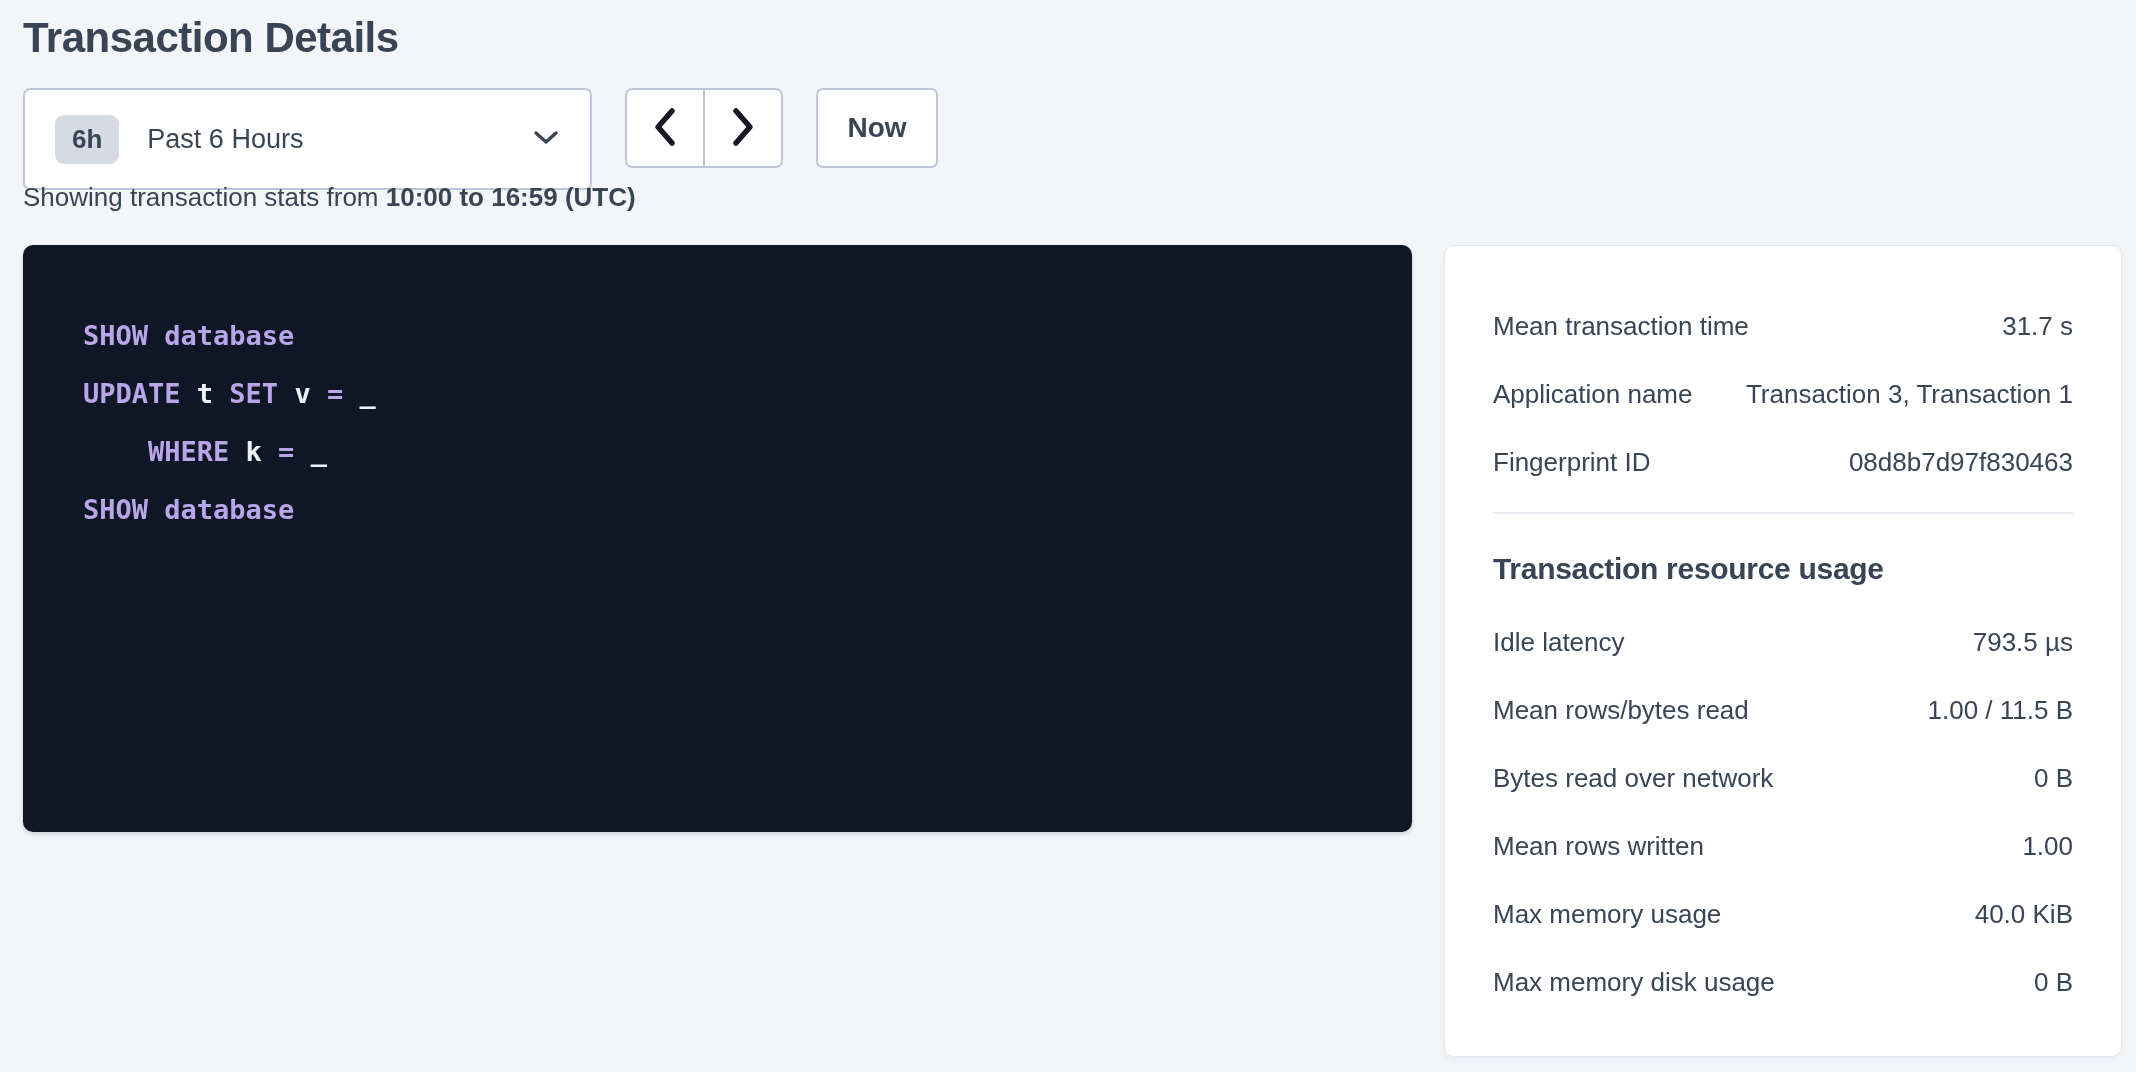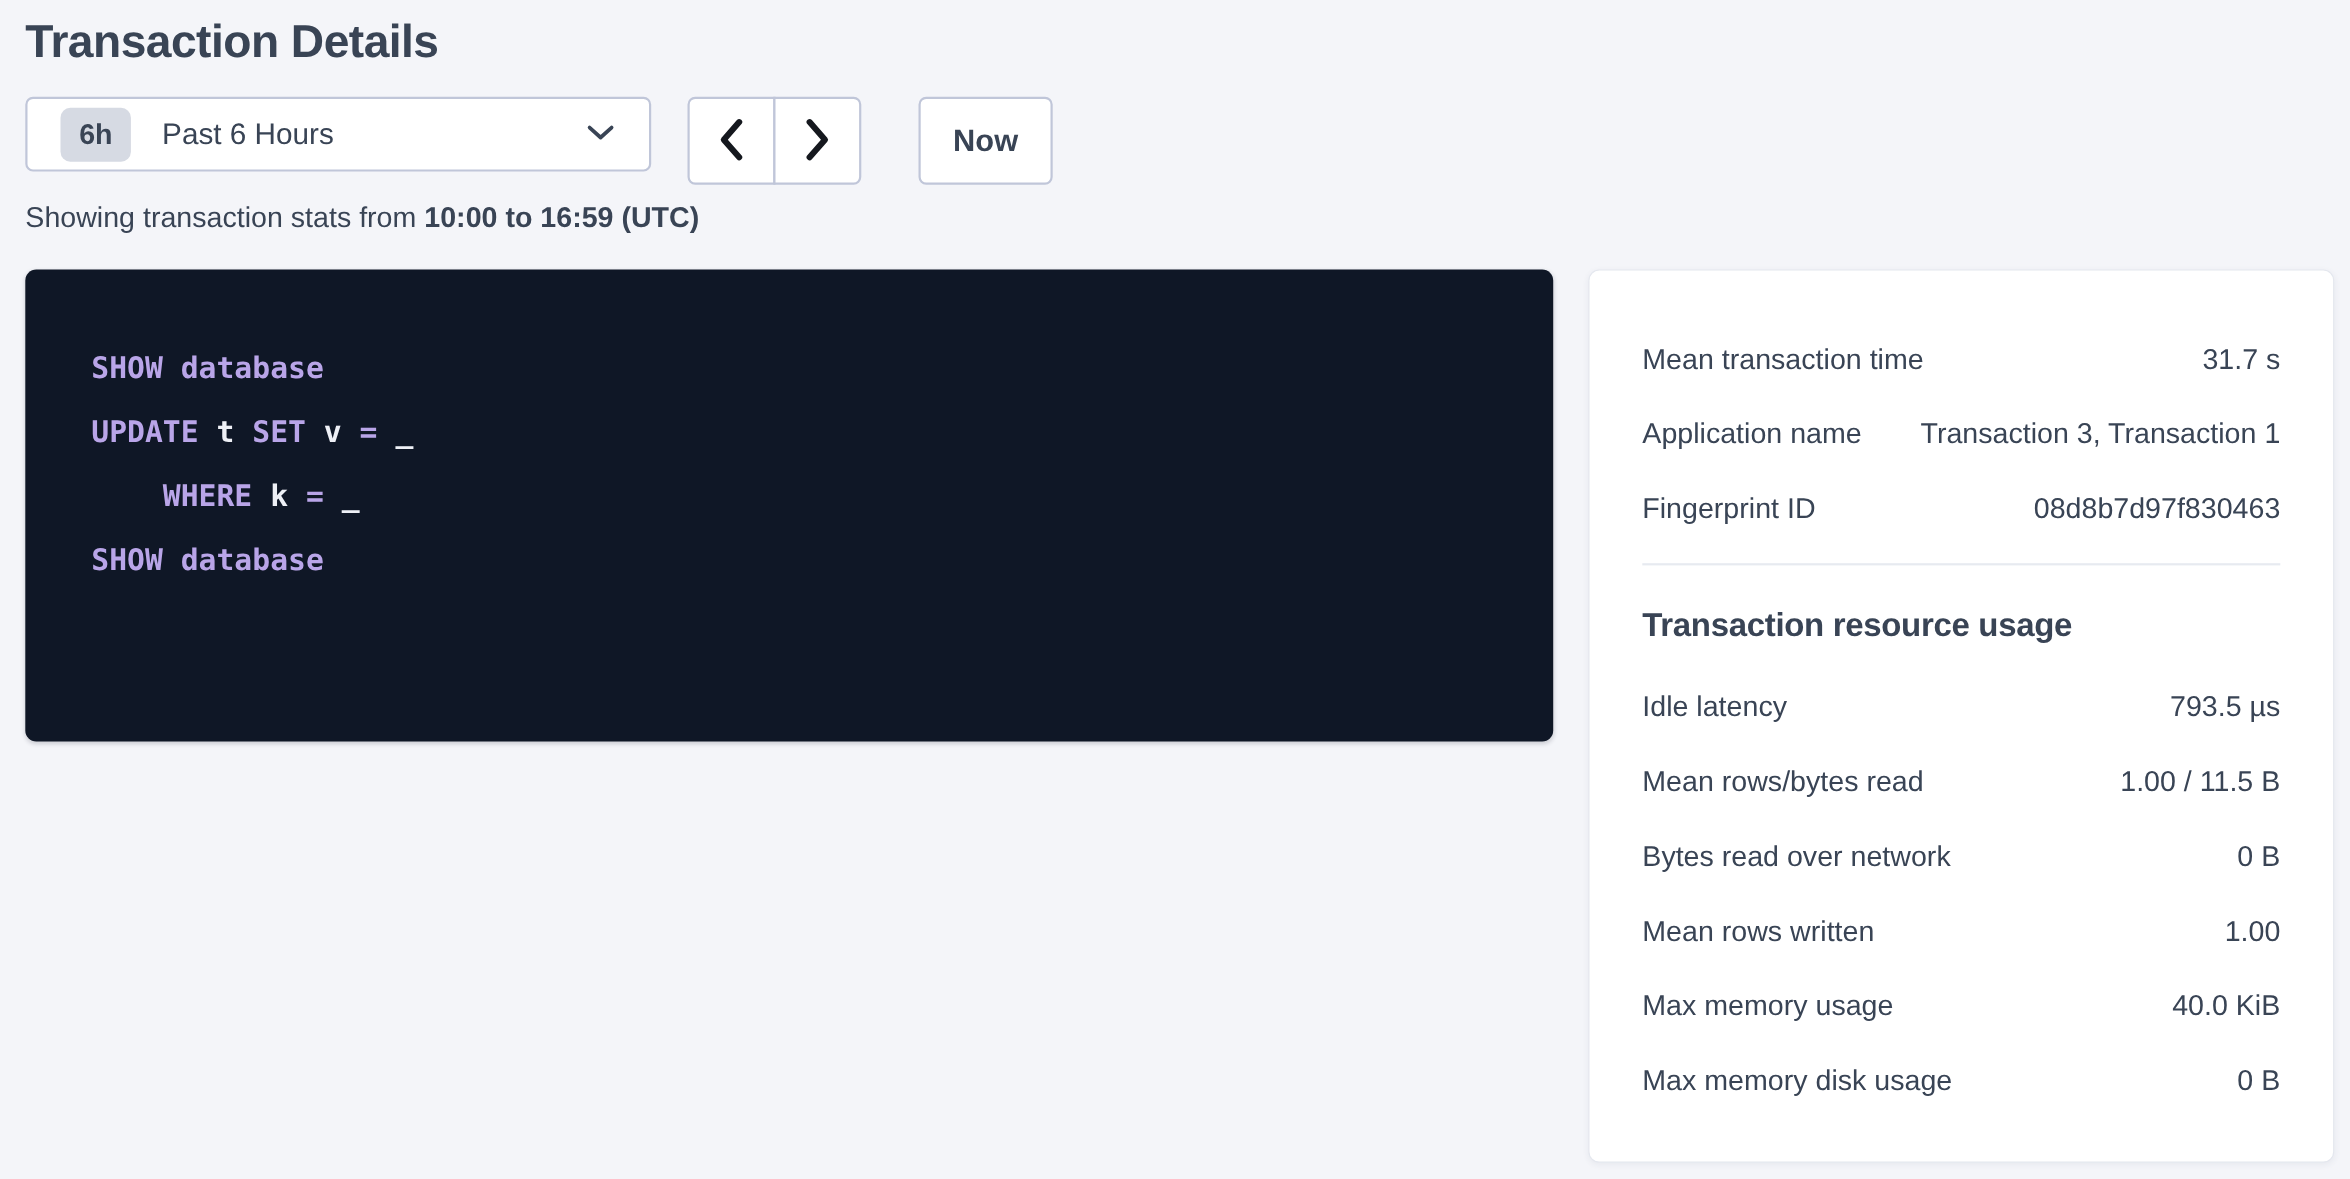--- a/index.html
+++ b/index.html
@@ -25,53 +25,53 @@
 
   
   .page-title{
     position:absolute;left:23px;top:14px;
     font-size:42px;font-weight:700;letter-spacing:-0.5px;
   }
 
   
   .controls{position:absolute;left:23px;top:88px;display:flex;align-items:stretch;height:80px;}
   .time-select{
-    width:569px;height:68px;background:#fff;
+    width:569px;height:102px;background:#fff;
     border:2px solid var(--border);border-radius:7px;
     display:flex;align-items:center;padding:0 30px;cursor:pointer;
   }
   .range-badge{
     background:var(--badge-bg);border-radius:9px;
     font-weight:700;font-size:26px;
     padding:9px 17px;margin-right:28px;
   }
   .range-label{font-size:27px;flex:1;}
   .chevron-down{flex:none;margin-left:12px;}
 
   .arrow-group{display:flex;margin-left:33px;}
   .arrow-btn{
     width:80px;height:80px;background:#fff;border:2px solid var(--border);
     display:flex;align-items:center;justify-content:center;cursor:pointer;padding:0;
   }
   .arrow-btn.prev{border-radius:7px 0 0 7px;}
   .arrow-btn.next{border-radius:0 7px 7px 0;margin-left:-2px;}
 
   .now-btn{
-    margin-left:52px;width:122px;height:80px;background:#fff;
+    margin-left:33px;width:122px;height:80px;background:#fff;
     border:2px solid var(--border);border-radius:7px;
     font-family:inherit;font-size:28px;font-weight:700;color:var(--text);
     cursor:pointer;
   }
 
   .caption{position:absolute;left:23px;top:182px;font-size:26px;}
   .caption b{font-weight:700;}
 
   
   .sql-box{
-    position:absolute;left:23px;top:245px;width:1389px;height:429px;
+    position:absolute;left:23px;top:245px;width:1389px;height:587px;
     background:var(--code-bg);border-radius:10px;
     box-shadow:0 2px 4px rgba(20,30,50,.18);
     padding:62px 60px;
   }
   .code-line{
     font-family:"DejaVu Sans Mono", monospace;
     font-size:27px;font-weight:700;line-height:58px;
     white-space:pre;
   }
   .tok-kw{color:var(--sql-kw);}

